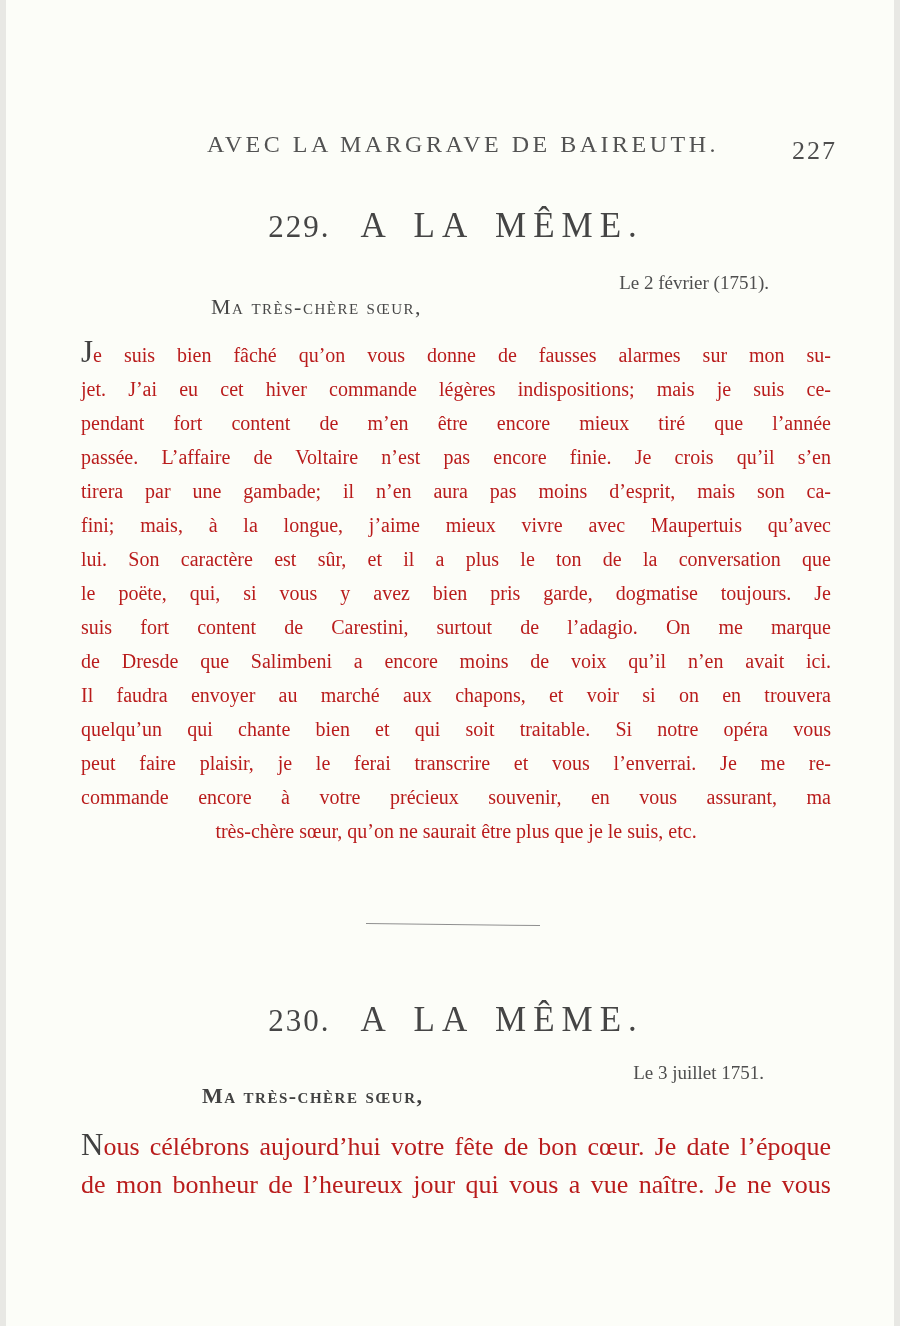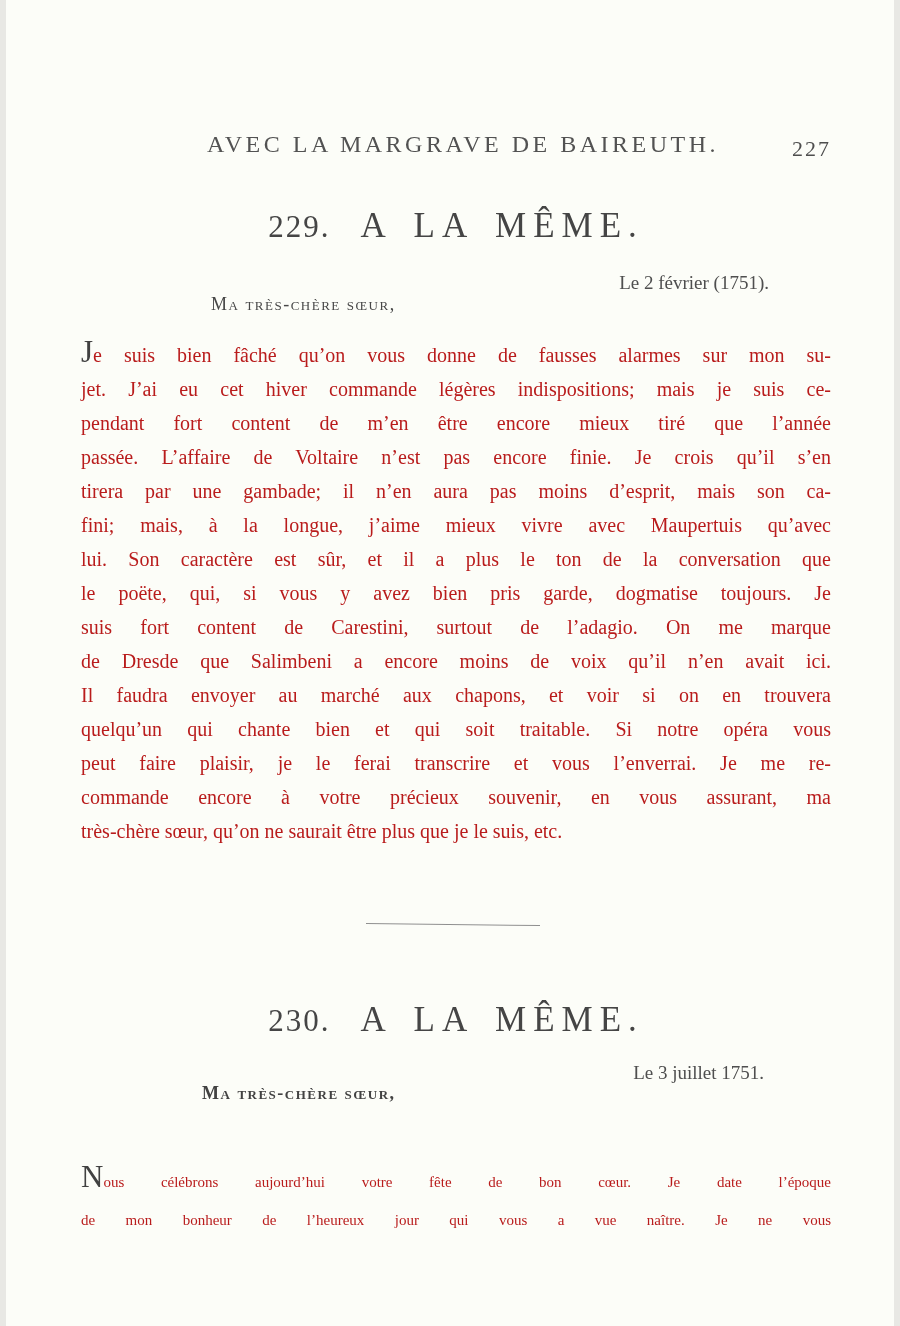--- a/index.html
+++ b/index.html
@@ -25,21 +25,21 @@
     font-size: 24px;
     letter-spacing: 3.5px;
     color: #525252;
     white-space: nowrap;
   }
 
   .page-number {
     position: absolute;
     top: 136px;
     left: 786px;
-    font-size: 22px;
+    font-size: 26px;
     letter-spacing: 2px;
     color: #4e4e4e;
   }
 
   .letter-heading {
     position: absolute;
     left: 75px;
     width: 750px;
     margin: 0;
     text-align: center;
@@ -66,39 +66,39 @@
     font-size: 19px;
     color: #4f4f4f;
     white-space: nowrap;
   }
   .dl-1 { top: 272px; right: 125px; margin-left: 28px; }
   .dl-2 { top: 1062px; right: 130px; }
 
   .salutation {
     position: absolute;
     font-variant: small-caps;
-    font-size: 18px;
+    font-size: 22px;
     letter-spacing: 1.5px;
     color: #474747;
     white-space: nowrap;
   }
   .sal-1 { top: 294px; left: 205px; }
   .sal-2 { top: 1083px; left: 196px; font-weight: 600; color: #424242; }
 
   .letter-body {
     position: absolute;
     left: 75px;
     width: 750px;
     font-size: 20px;
     color: #b91c1c;
   }
   .para-1 { top: 335px; line-height: 34px; }
-  .para-2 { top: 1126px; line-height: 38px; font-size: 15px; margin-top: 32px; }
+  .para-2 { top: 1126px; line-height: 38px; font-size: 26px; }
 
-  .body-line { width: 100%; }
+  .body-line { width: 100%; text-align: center; }
   .just {
     text-align: justify;
     text-align-last: justify;
   }
   .dropcap::first-letter {
     font-size: 31px;
     color: #414141;
   }
 
   .divider {

